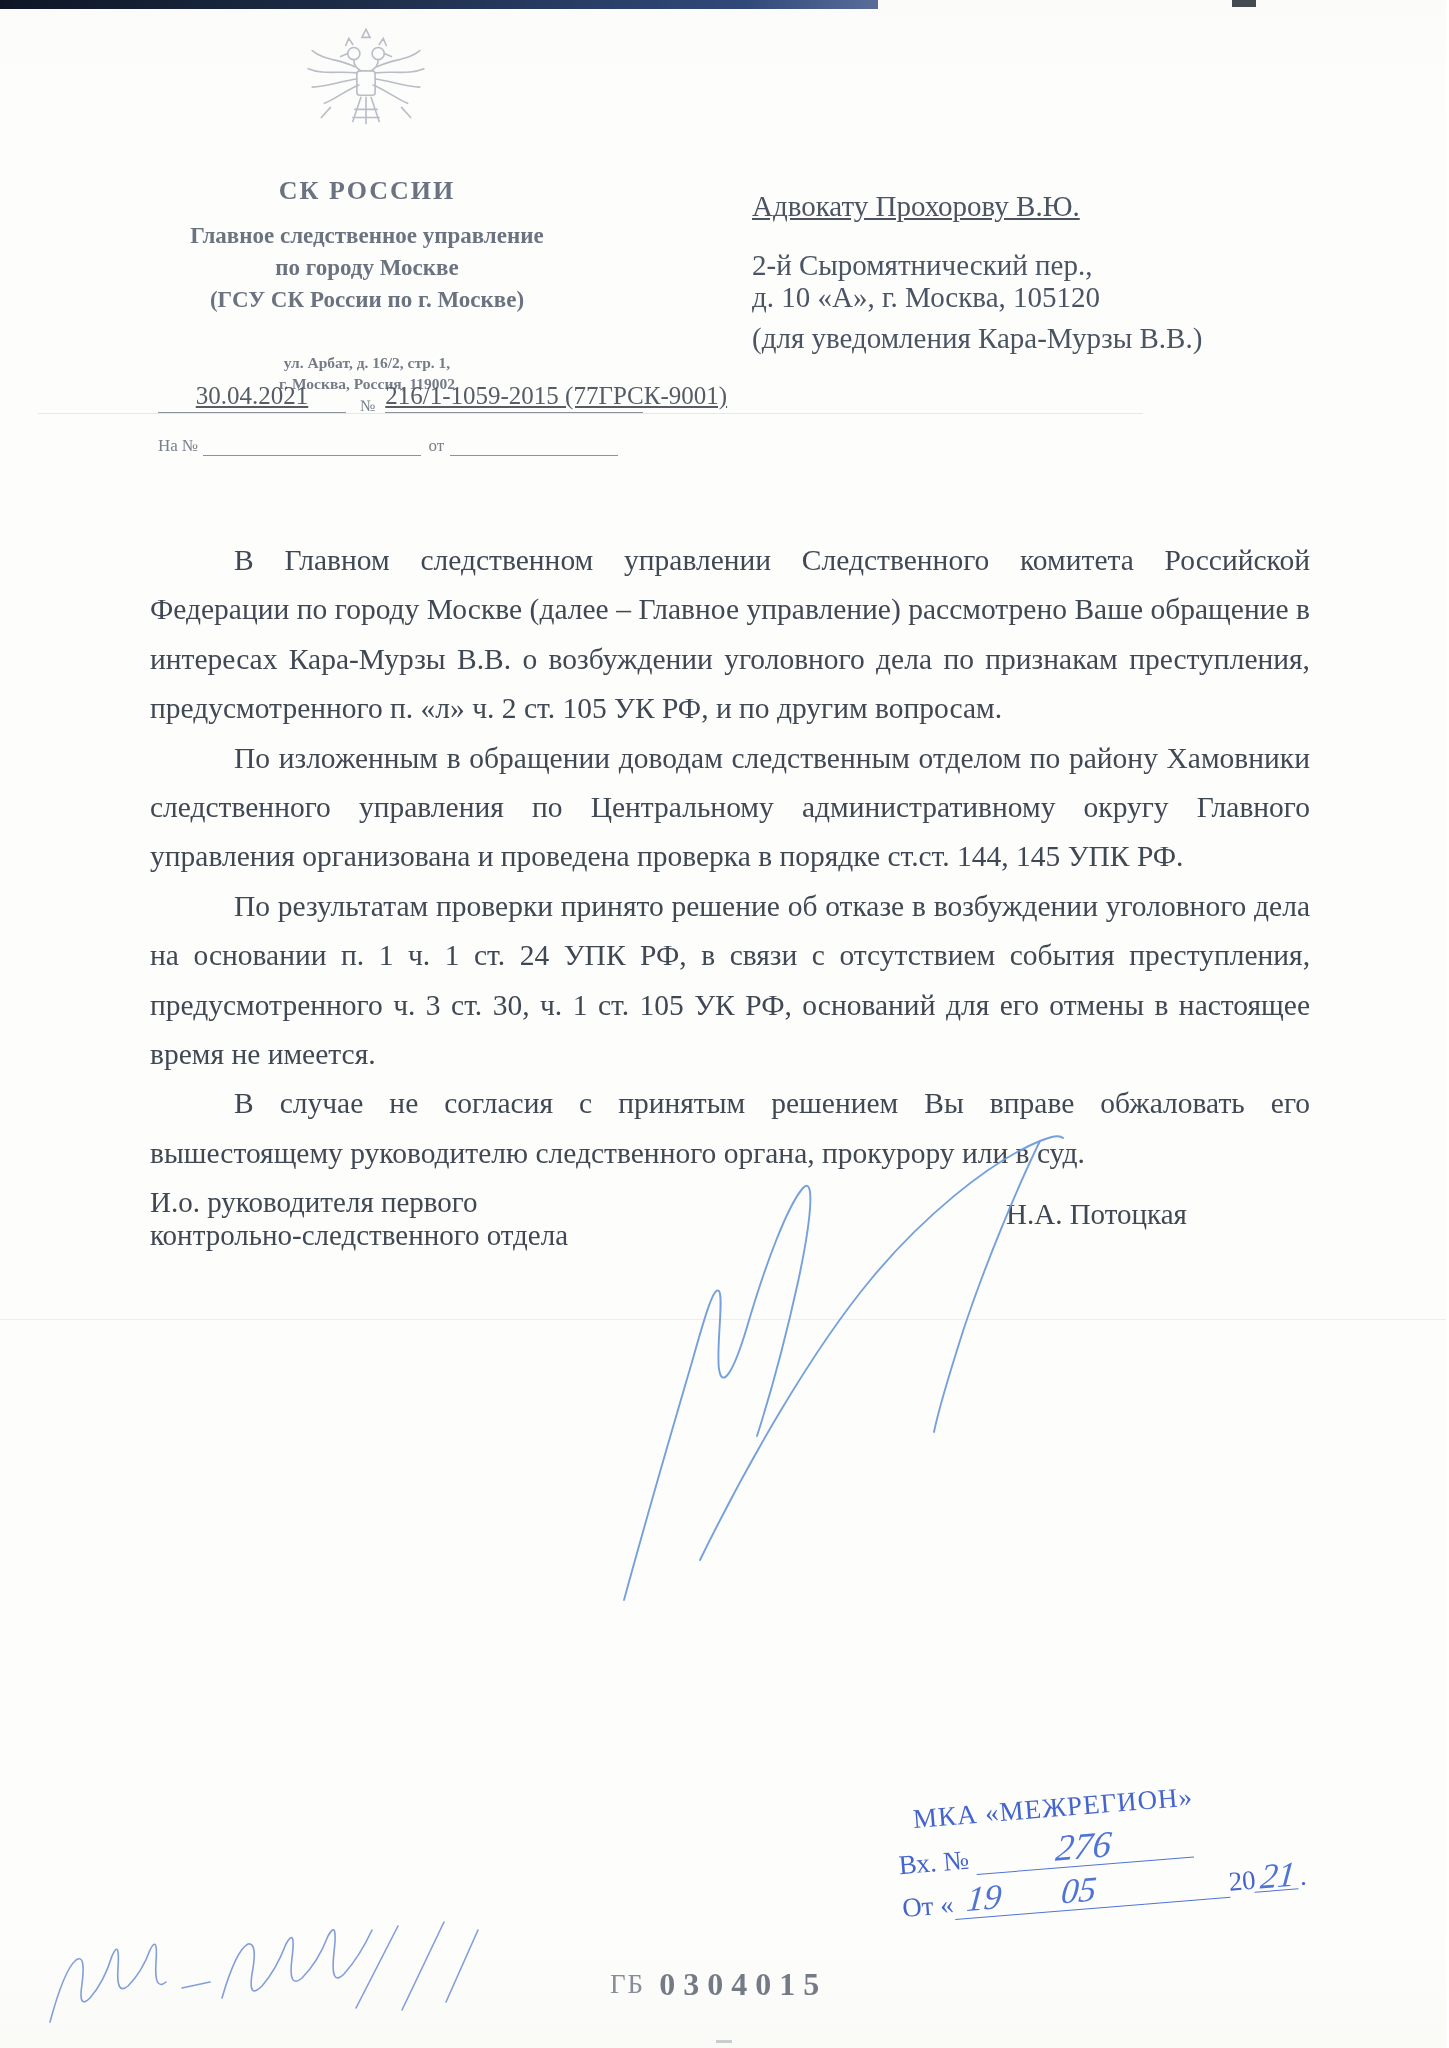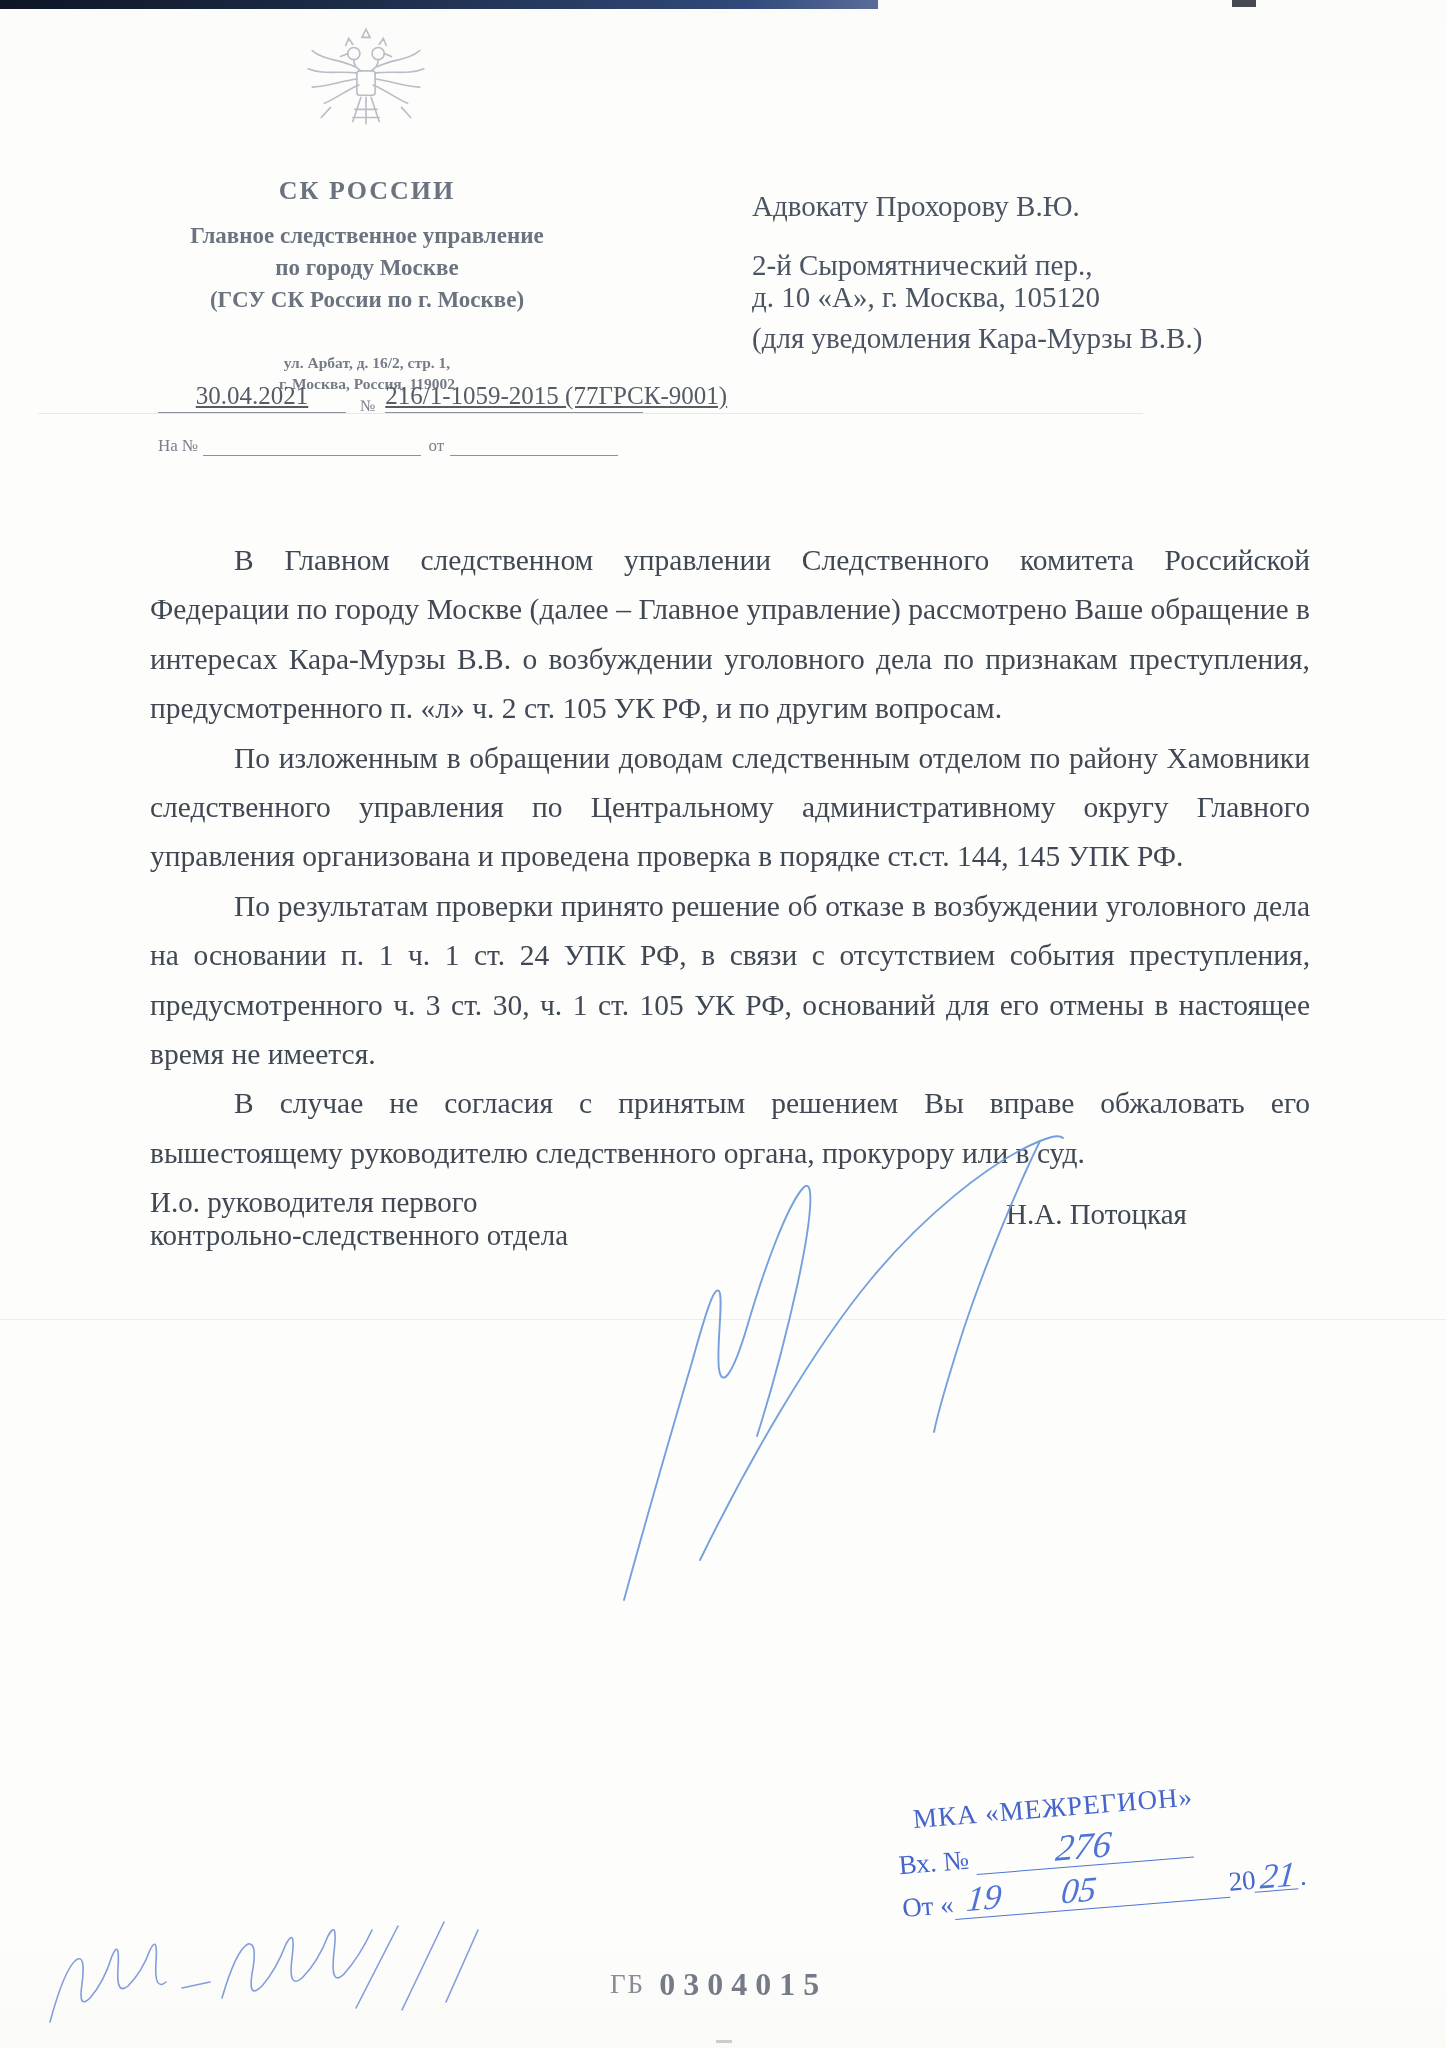--- a/index.html
+++ b/index.html
@@ -25,21 +25,21 @@
   .ref-date{width:188px;font-size:25px;padding-bottom:2px;}
   .ref-no-label{display:inline-block;font-size:16px;color:#7a808b;padding:0 10px 0 14px;vertical-align:bottom;position:relative;top:2px;}
   .ref-number{width:258px;font-size:25px;text-align:left;padding-bottom:2px;overflow:visible;}
   .ref-row2{position:absolute;left:158px;top:436px;width:620px;color:#7a808b;font-size:17px;}
   .ref-blank1{width:218px;}
   .ref-ot{padding:0 6px 0 8px;display:inline-block;}
   .ref-blank2{width:168px;}
 
   
   .recipient{position:absolute;left:752px;top:190px;width:560px;color:#4b5462;font-size:29px;line-height:32px;}
-  .recipient .r1{margin-bottom:27px;}
+  .recipient .r1{margin-bottom:27px;text-decoration:underline;}
   .recipient .r4{margin-top:9px;}
 
   
   .body-text{position:absolute;left:150px;top:536px;width:1160px;color:#404854;font-size:29.5px;line-height:49.4px;text-align:justify;}
   .body-text p{margin:0;text-indent:84px;}
 
   
   .sig-title{position:absolute;left:150px;top:1186px;color:#404854;font-size:29px;line-height:33px;}
   .sig-name{position:absolute;left:1006px;top:1198px;color:#404854;font-size:29px;}
 

